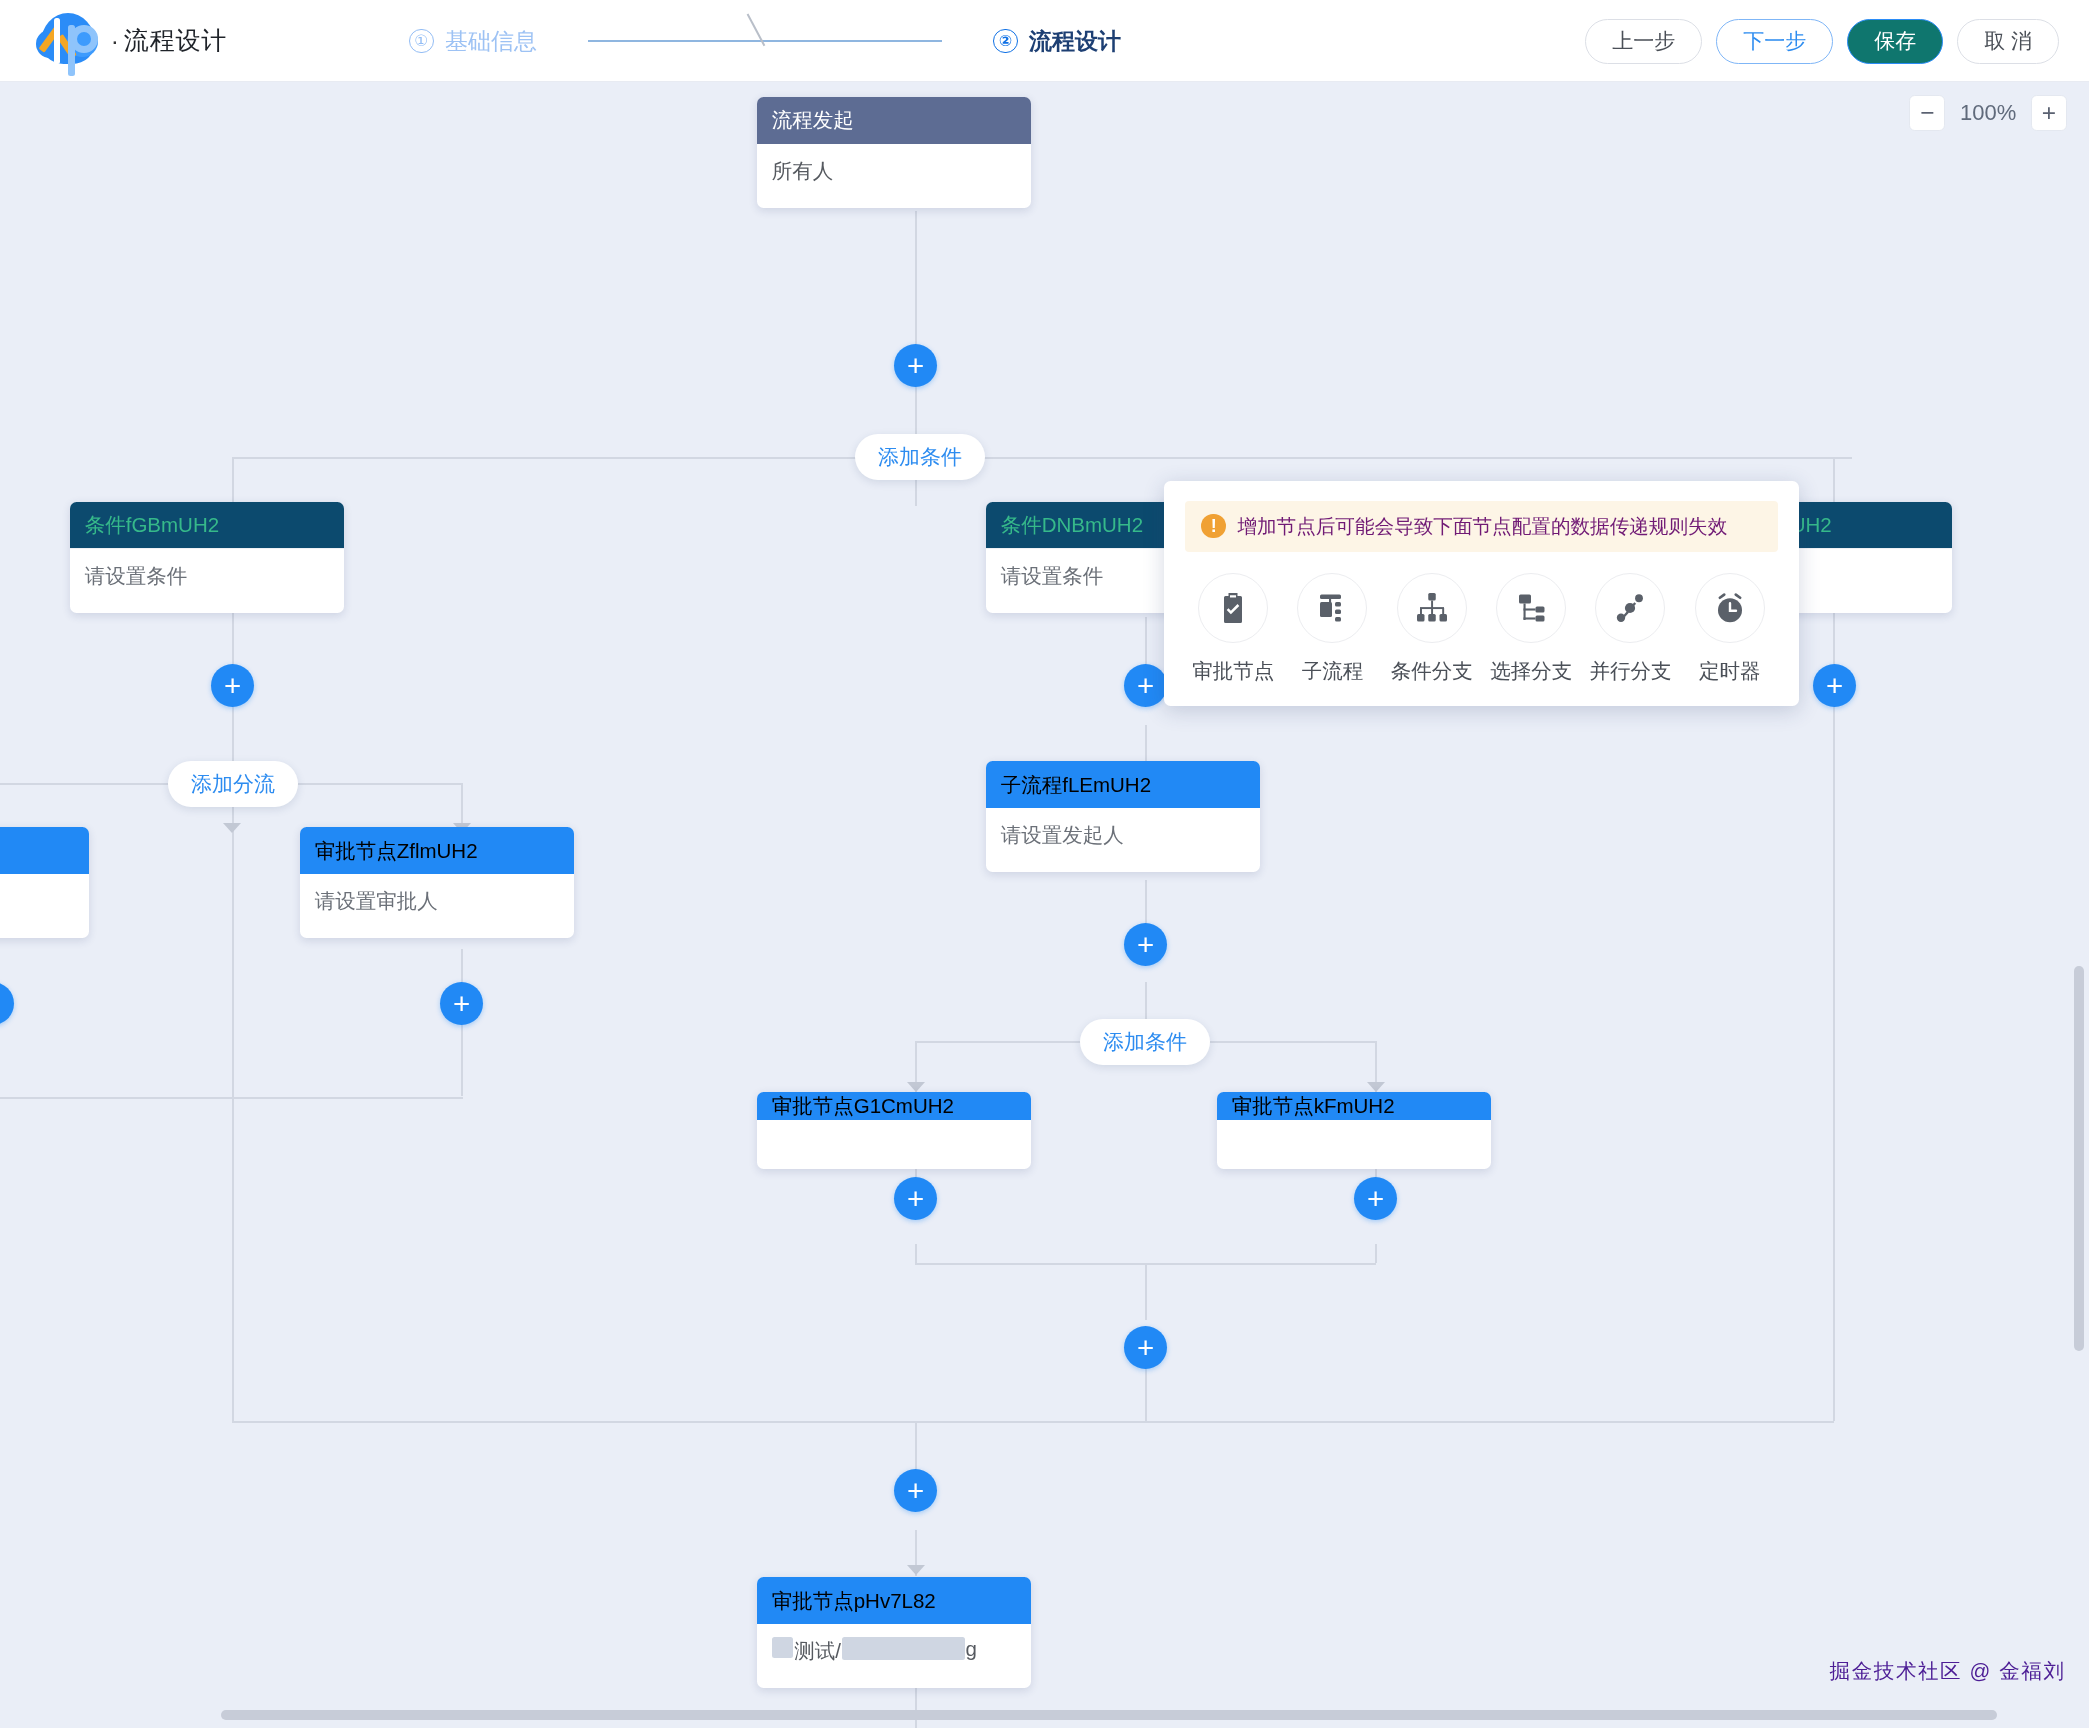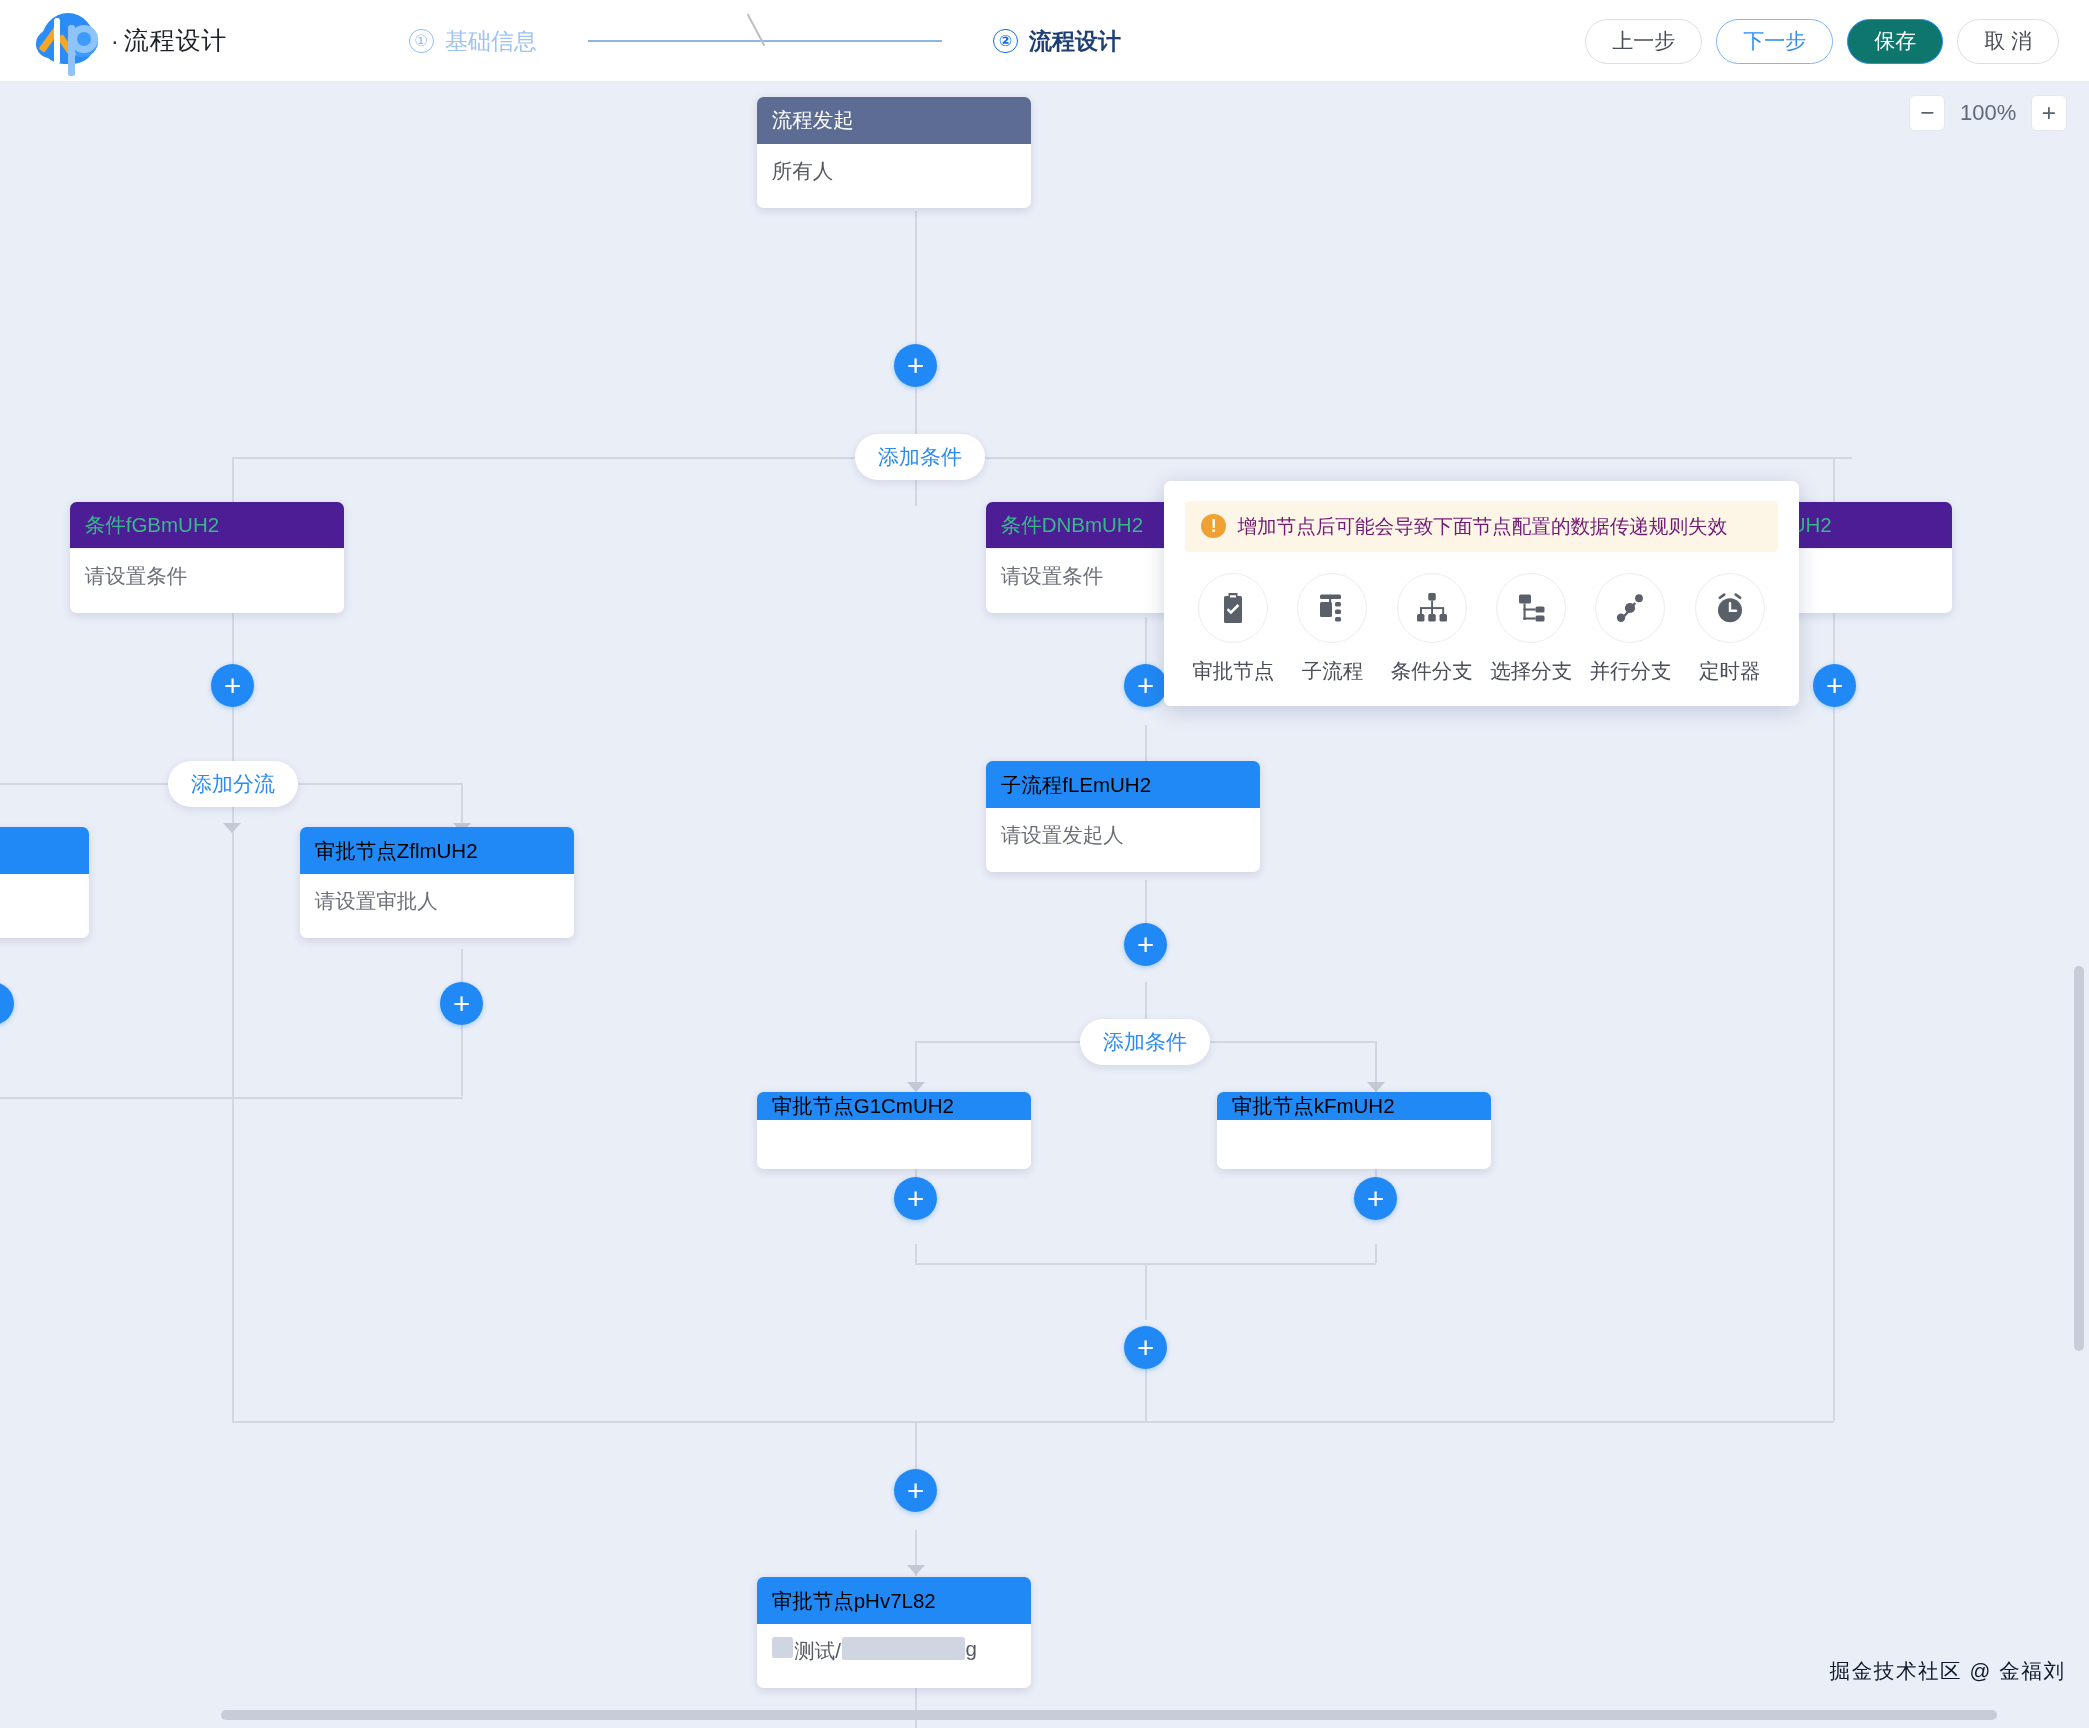--- a/index.html
+++ b/index.html
@@ -116,21 +116,21 @@
 
   
   .node {
     position: absolute; width: 274px; background: #fff;
     border-radius: 6.5px; box-shadow: 0 2.5px 9px rgba(40,60,110,.14);
     overflow: hidden; z-index: 10; cursor: pointer;
   }
   .node-hd { height: 47px; display: flex; align-items: center; padding: 0 14.7px; font-size: 20.5px; }
   .node-hd.start { background: #5d6c93; color: #fff; }
   .node-hd.approve { background: #2189f5; color: #000000; }
-  .node-hd.cond { background: #4c1d95; color: #36b98a; border-bottom: 0.8px solid #eef1f5; }
+  .node-hd.cond { background: #0c4a6e; color: #36b98a; border-bottom: 0.8px solid #eef1f5; }
   .node-bd { height: 64px; display: flex; align-items: flex-start; padding: 13px 14.7px 0; font-size: 20.5px; color: #55595f; }
   .node-bd.placeholder { color: #6b7078; }
 
   .node.cut-left { left: -229px; width: 318px; }
   .node.clip-title { }
   .node.clip-title .node-hd { height: 28px; align-items: flex-start; overflow: hidden; }
   .node.clip-title .node-bd { height: 49px; }
 
   
   .redact { display: inline-block; background: #cfd6e2; border-radius: 2.5px; vertical-align: middle; }
@@ -185,21 +185,21 @@
   .sb-h {
     position: absolute; left: 221px; bottom: 8.2px; width: 1776px; height: 9.8px;
     background: #c7ccd8; border-radius: 4.9px; z-index: 40; cursor: pointer;
   }
   .sb-v {
     position: absolute; right: 6.5px; top: 884px; width: 9.8px; height: 385px;
     background: #c7ccd8; border-radius: 4.9px; z-index: 40; cursor: pointer;
   }
   .watermark {
     position: absolute; right: 24.5px; bottom: 43px;
-    font-size: 20.5px; color: #0f172a; letter-spacing: 1.6px; z-index: 30;
+    font-size: 20.5px; color: #4c1d95; letter-spacing: 1.6px; z-index: 30;
   }
 </style>
 </head>
 <body>
 
 <div class="header">
 
   <div class="brand">
     <div class="logo-wrap">
       <div class="logo-cloud"></div>

